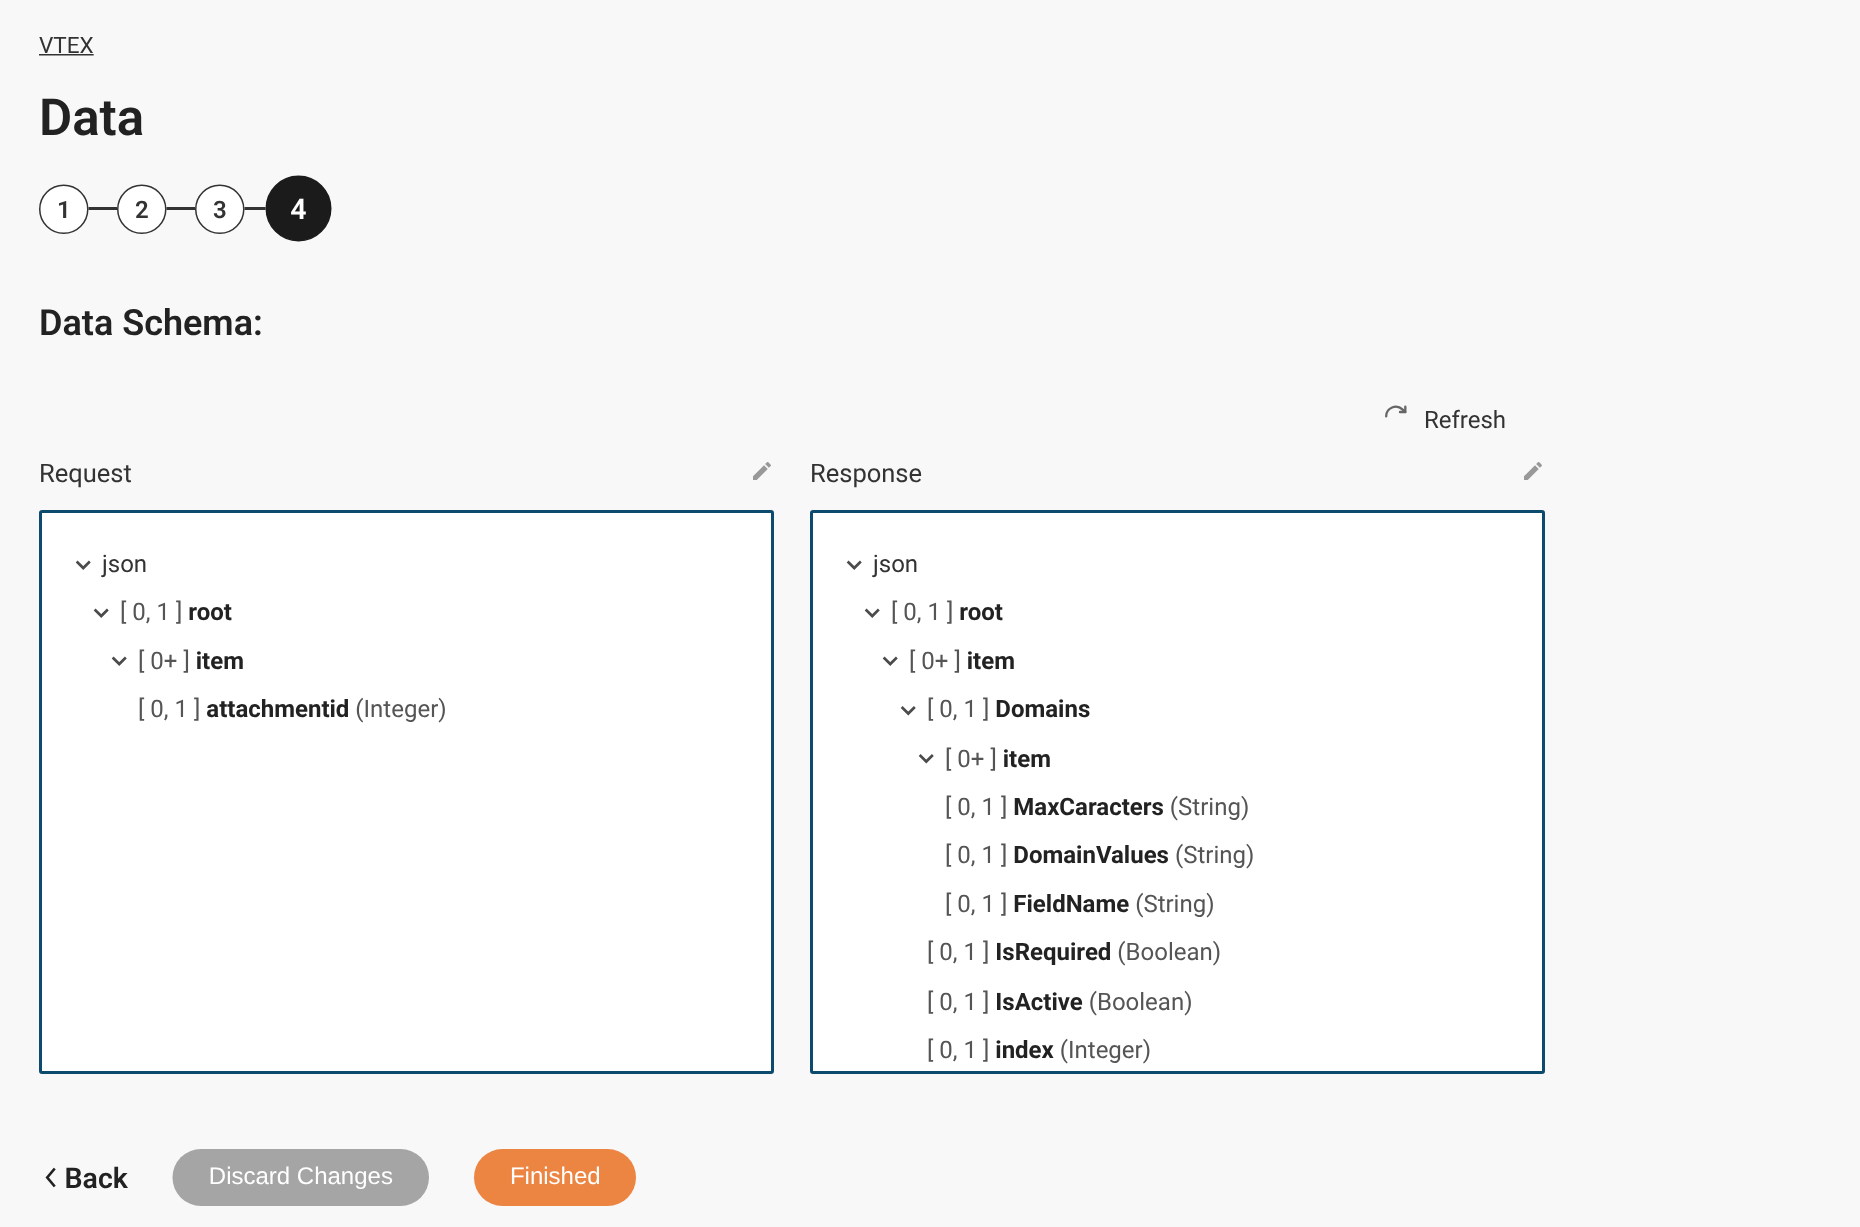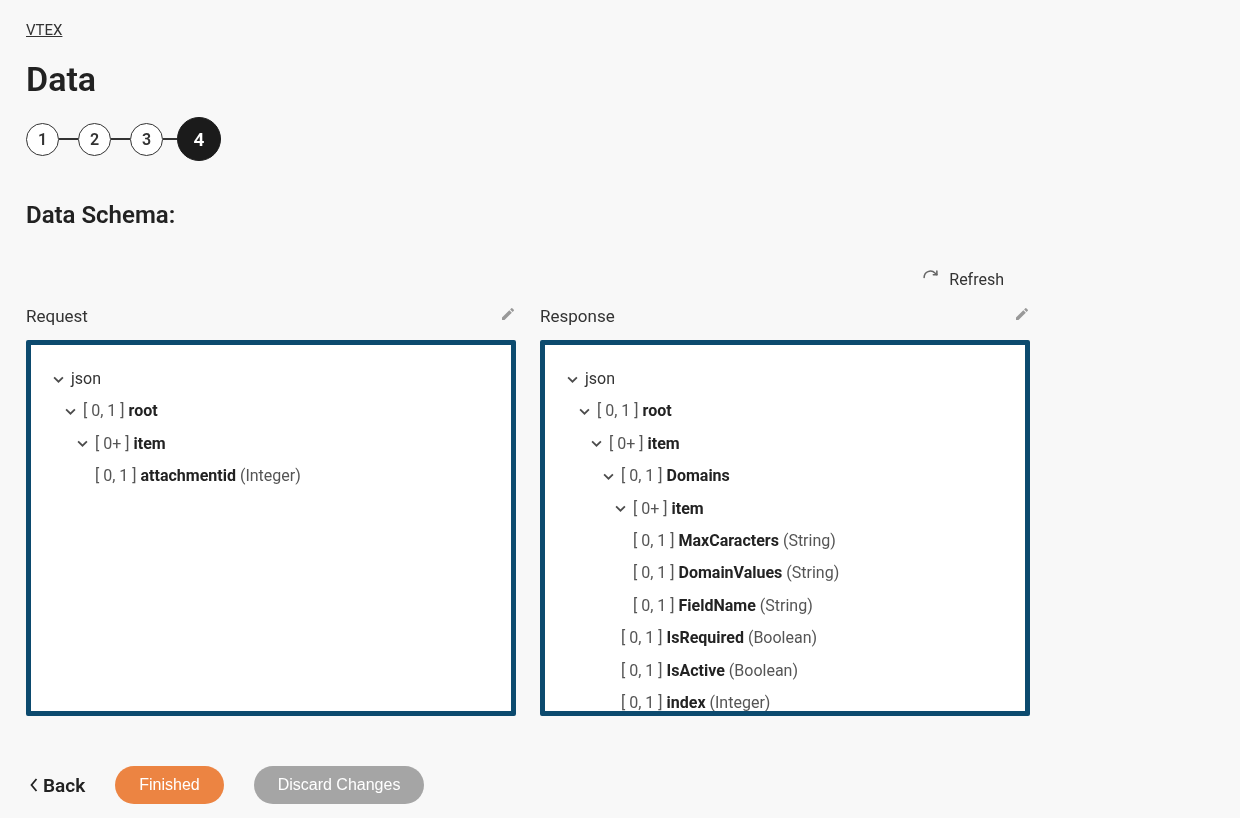--- a/index.html
+++ b/index.html
@@ -109,21 +109,21 @@
     font-weight: 400;
   }
   .edit-icon {
     color: #888;
     cursor: pointer;
   }
   .edit-icon svg { width: 16px; height: 16px; }
 
   .panel {
     background: #fff;
-    border: 5px solid #0c4a6e;
+    border: 2px solid #0c4a6e;
     border-radius: 2px;
     padding: 18px 20px;
     height: 376px;
     overflow: auto;
     font-size: 16px;
     color: #333;
   }
 
   .tree-row {
     display: flex;
@@ -379,17 +379,17 @@
 
   <div class="footer">
     <span class="back-btn">
       <span>
         <svg viewBox="0 0 8 14" fill="none" stroke="#222" stroke-width="1.8">
             <path d="M6 1 L1 7 L6 13"></path>
           </svg>
       </span>
       <span>Back</span>
     </span>
+    <button class="pill secondary">Discard Changes</button>
     <button class="pill primary">Finished</button>
-    <button class="pill secondary">Discard Changes</button>
   </div>
 
 </div>
 
 </body></html>

